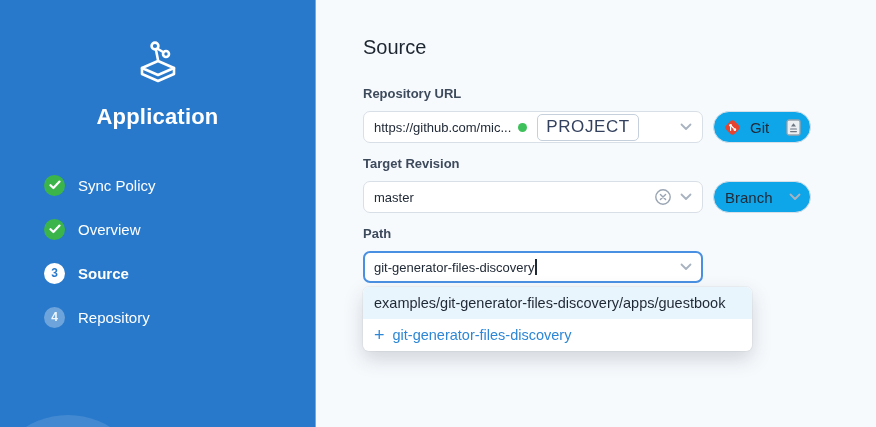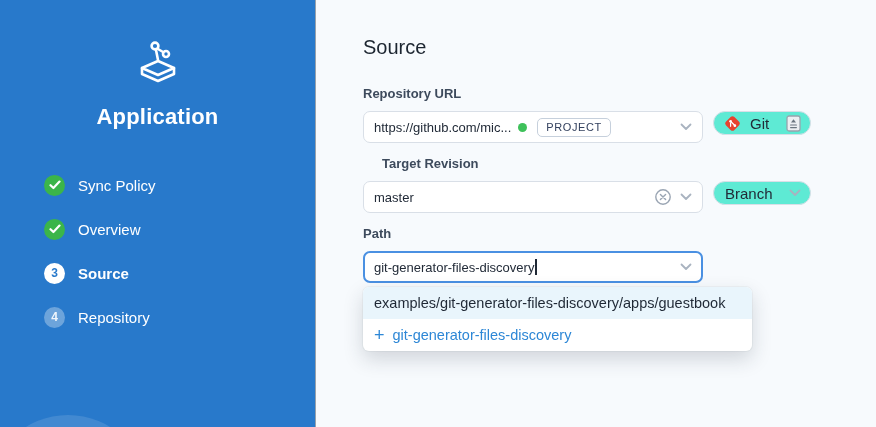--- a/index.html
+++ b/index.html
@@ -47,43 +47,43 @@
   .deco-circle{
     position:absolute;left:-12px;top:415px;width:160px;height:160px;border-radius:50%;
     background:rgba(255,255,255,.12);
   }
 
   
   .main{position:absolute;left:316px;top:0;right:0;bottom:0;background:var(--main_bg);}
   .page-heading{position:absolute;left:47px;top:36px;font-size:20px;font-weight:500;color:#1c2530;}
   .field-label{position:absolute;font-size:13px;font-weight:600;color:var(--label_grey);}
   .lbl-repo{left:47px;top:86px;}
-  .lbl-rev{left:47px;top:156px;margin-left:19px;}
+  .lbl-rev{left:47px;top:156px;}
   .lbl-path{left:47px;top:226px;}
 
   .input-box{
     position:absolute;left:47px;width:340px;height:32px;background:#fff;
     border:1px solid var(--input_border);border-radius:7px;
     display:flex;align-items:center;padding:0 10px;cursor:text;
   }
   .ibox-repo{top:111px;}
   .ibox-rev{top:181px;}
   .ibox-path{top:251px;border:2px solid var(--focus_blue);padding:0 9px;}
   .input-text{font-size:13px;color:var(--text_dark);white-space:nowrap;}
   .spacer{flex:1;}
   .status-dot{width:9px;height:9px;border-radius:50%;background:#3ec15a;margin-left:7px;flex:0 0 9px;}
   .badge{
     margin-left:10px;border:1px solid #c6d0dc;border-radius:5px;background:#fff;
-    padding:2px 8px 3px;font-size:11px;letter-spacing:.6px;color:#33415e;white-space:nowrap;
+    padding:2px 8px 3px;font-size:17px;letter-spacing:.6px;color:#33415e;white-space:nowrap;
   }
   .chev{flex:0 0 12px;margin-left:8px;display:flex;align-items:center;cursor:pointer;}
   .clear-btn{flex:0 0 18px;margin-left:8px;display:flex;align-items:center;cursor:pointer;}
 
   .side-select{
-    position:absolute;left:397px;width:98px;height:24px;background:#5eead4;
+    position:absolute;left:397px;width:98px;height:32px;background:#0ea5e9;
     border:1px solid var(--input_border);border-radius:16px;
     display:flex;align-items:center;padding:0 9px;cursor:pointer;
   }
   .sel-repo-type{top:111px;}
   .sel-rev-type{top:181px;}
   .sel-label{font-size:15px;color:var(--text_dark);margin-left:8px;}
   .sel-label.no-icon{margin-left:2px;}
 
   .caret{
     display:inline-block;width:1.5px;height:16px;background:#1f2835;margin-left:1px;

